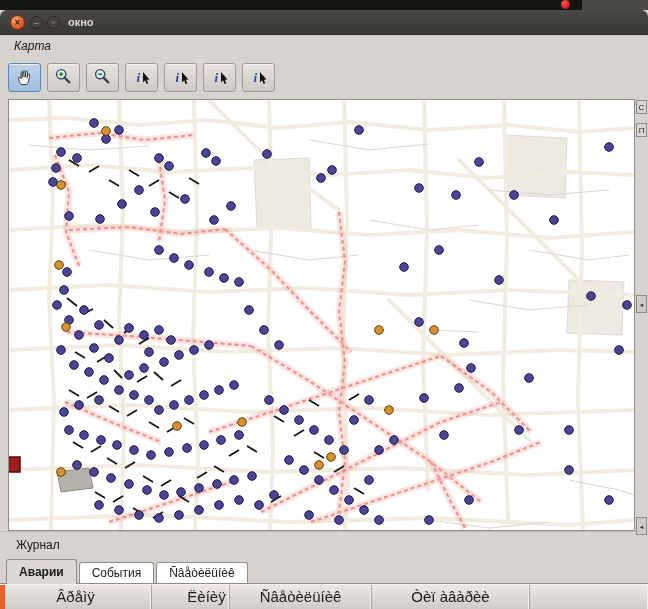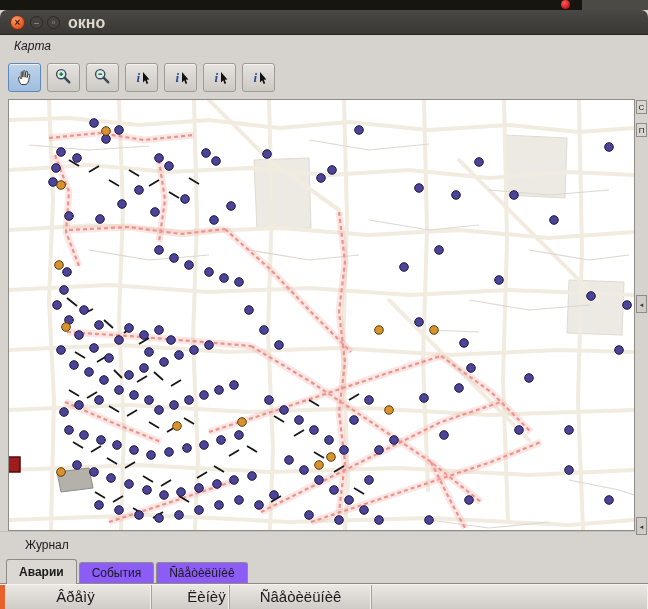--- a/index.html
+++ b/index.html
@@ -16,21 +16,21 @@
   .tb-btn{position:absolute;top:5px;border-radius:50%;box-sizing:border-box;cursor:default;
           display:flex;align-items:center;justify-content:center;}
   .tb-close{left:10px;width:15px;height:15px;border:1px solid #7c2c0f;
             background:radial-gradient(circle at 35% 30%,#f79f70,#e1571f 70%);
             color:#4d1a06;font-size:10px;font-weight:bold;line-height:1;}
   .tb-min{left:30px;width:13px;height:13px;top:6px;border:1px solid #2a2825;background:#444publicity}
   .tb-min,.tb-max{border:1px solid #2a2825;background:#46433f;color:#c9c5be;font-size:8px;line-height:1;}
   .tb-min{left:30px;width:13px;height:13px;top:6px;}
   .tb-max{left:47px;width:13px;height:13px;top:6px;}
   .tb-title{position:absolute;left:68px;top:0;height:25px;line-height:25px;
-            color:#dedad2;font-size:16px;font-weight:bold;}
+            color:#dedad2;font-size:11px;font-weight:bold;}
   
   .menubar{height:22px;background:#d6d2ce;display:flex;align-items:center;}
   .menu-item{padding:0 14px;font-size:12px;height:22px;line-height:22px;font-style:italic;}
   
   .toolbar{height:40px;display:flex;align-items:center;padding-left:8px;background:#d6d2ce;}
   .tool-btn{width:31px;height:27px;margin-right:6px;border:1px solid #9e9a94;border-radius:3px;
             background:linear-gradient(#e6e3df,#cdc9c4);display:flex;align-items:center;justify-content:center;
             box-shadow:inset 0 1px 0 #f4f2ef;}
   .tool-btn.active{background:linear-gradient(#bed3ea,#9fbede);border-color:#5d88b5;}
   
@@ -39,25 +39,25 @@
              position:relative;overflow:hidden;}
   .map-panel svg{display:block;width:625px;height:430px;}
   .right-strip{position:relative;width:13px;height:432px;}
   .side-tab{position:absolute;left:1px;width:11px;height:14px;border:1px solid #8f8c87;background:#d9d6d2;
             font-size:8px;text-align:center;line-height:14px;box-sizing:border-box;}
   .side-tab.t1{top:1px;} .side-tab.t2{top:24px;}
   .collapse-btn{position:absolute;left:1px;width:11px;height:18px;border:1px solid #8f8c87;background:#cfccc8;
                 font-size:6px;text-align:center;line-height:18px;box-sizing:border-box;color:#3a3a3a;}
   .collapse-btn.mid{top:196px;} .collapse-btn.bot{top:418px;}
   
-  .journal-label{height:26px;line-height:26px;padding-left:25px;font-size:12px;border-top:1px solid #c2bfbb;}
+  .journal-label{height:26px;line-height:26px;padding-left:16px;font-size:12px;border-top:1px solid #c2bfbb;}
   .tabbar{height:26px;display:flex;align-items:flex-end;padding-left:6px;border-bottom:1px solid #8f8c87;
           box-sizing:border-box;background:#d6d2ce;}
   .tab{height:20px;line-height:20px;padding:0 12px;margin-right:2px;font-size:12px;
-       border:1px solid #8f8c87;border-bottom:none;border-radius:3px 3px 0 0;background:#8b5cf6;}
+       border:1px solid #8f8c87;border-bottom:none;border-radius:3px 3px 0 0;background:#ffffff;}
   .tab.active{height:24px;line-height:24px;background:#dbd8d4;font-weight:bold;position:relative;top:1px;}
   .table-header{position:relative;height:24px;display:flex;background:linear-gradient(#ebe8e4,#cfcbc7);
                 border-top:1px solid #f6f4f1;}
   .th{line-height:24px;text-align:center;font-size:15px;border-right:1px solid #a6a29d;
       box-shadow:inset -1px 0 0 #f3f1ee;box-sizing:border-box;white-space:nowrap;overflow:hidden;}
   .th.c0{width:152px;} .th.c1{width:78px;padding-left:32px;} .th.c2{width:142px;} .th.c3{width:158px;} .th.fill{flex:1;border-right:none;}
   .accent{position:absolute;left:0;top:0;width:5px;height:24px;background:#e8622d;}
 </style>
 </head>
 <body>
@@ -420,16 +420,17 @@
     <div class="tab active">Аварии</div>
     <div class="tab">События</div>
     <div class="tab">Ñâåòèëüíèê</div>
   </div>
 
   <div class="table-header">
     <div class="accent"></div>
     <div class="th c0">Âðåìÿ</div>
     <div class="th c1">Ëèíèÿ</div>
     <div class="th c2">Ñâåòèëüíèê</div>
+    <div class="th c3">Òèï àâàðèè</div>
     <div class="th fill"></div>
   </div>
 
 </div>
 
 </body></html>

